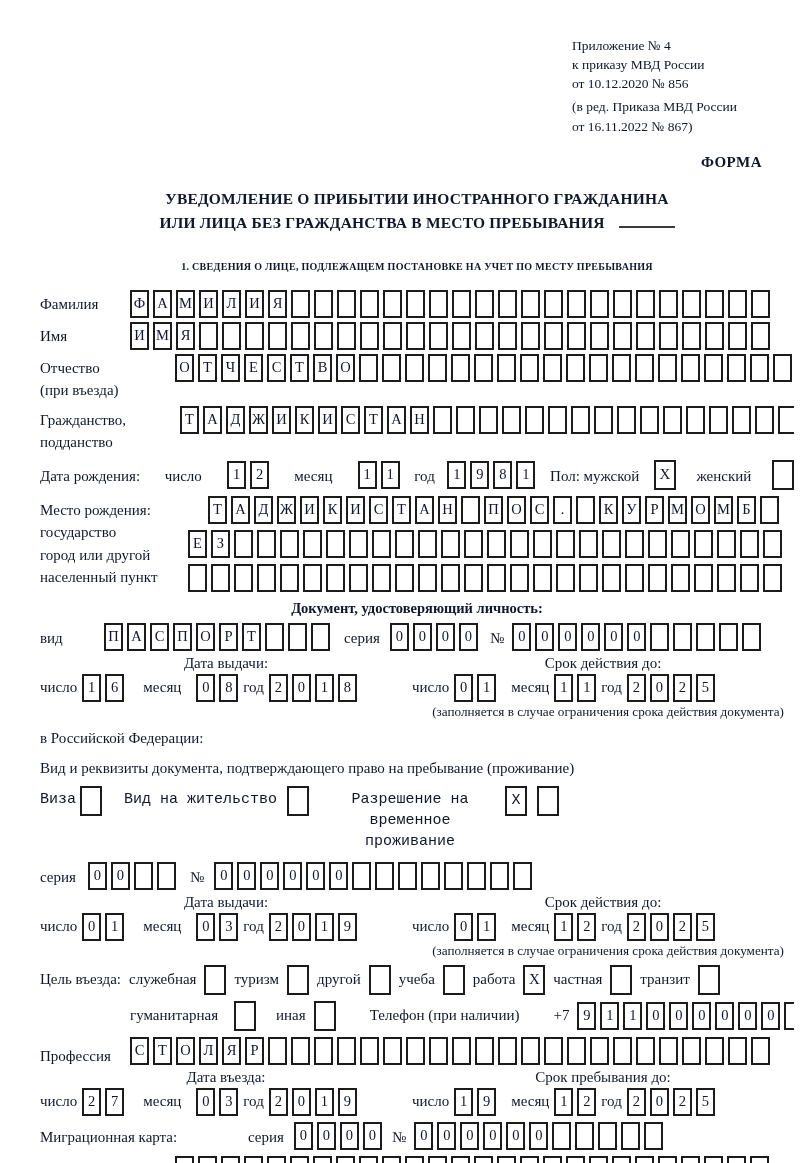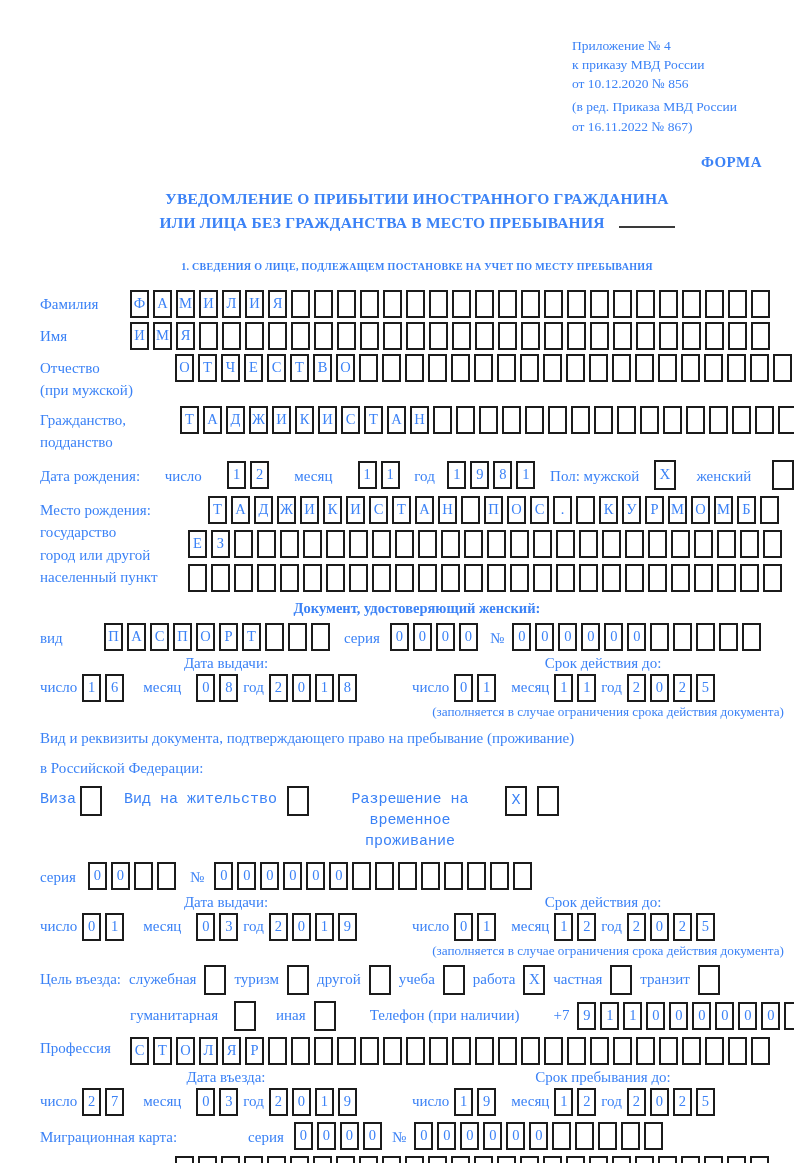--- a/index.html
+++ b/index.html
@@ -1,19 +1,19 @@
 <!DOCTYPE html>
 <html><head>
 <meta charset="utf-8">
 <style>
   html,body { margin:0; padding:0; background:#f2f2f2; }
   .page {
     width:800px; height:1163px; margin:0 auto; background:#ffffff;
     box-sizing:border-box; padding:36px 6px 8px 40px; overflow:hidden;
-    font-family:"Liberation Serif", serif; color:#3b82f6; position:relative;
+    font-family:"Liberation Serif", serif; color:#0f172a; position:relative;
   }
   .hdr { margin-left:auto; width:200px; margin-right:22px; font-size:13.5px; line-height:1.42; }
   .hdr .h2 { margin-top:4px; }
   .form-label { text-align:right; margin:18px 32px 0 0; font-weight:bold; font-size:15px; letter-spacing:0.5px; }
   .title { text-align:center; font-weight:bold; font-size:15.5px; line-height:1.55; margin-top:16px; letter-spacing:0.2px; }
   .blank-line { display:inline-block; width:56px; border-bottom:2px solid #3a3a3a; margin-left:14px; }
   .sec-heading { text-align:center; font-weight:bold; font-size:10px; margin-top:26px; margin-bottom:18px; letter-spacing:0.3px; }
 
   .frow { display:flex; align-items:flex-start; margin-bottom:4px; font-size:15px; }
   .lblcol { flex:none; line-height:1.5; padding-top:3px; }
@@ -135,21 +135,21 @@
         <span class="bx"></span>
         <span class="bx"></span>
         <span class="bx"></span>
         <span class="bx"></span>
       </div>
   </div>
 
   <div class="frow">
     <div class="lblcol w135">
       <div>Отчество</div>
-      <div>(при мужской)</div>
+      <div>(при въезда)</div>
     </div>
     <div class="boxes">
         <span class="bx">О</span>
         <span class="bx">Т</span>
         <span class="bx">Ч</span>
         <span class="bx">Е</span>
         <span class="bx">С</span>
         <span class="bx">Т</span>
         <span class="bx">В</span>
         <span class="bx">О</span>
@@ -326,21 +326,21 @@
           <span class="bx"></span>
           <span class="bx"></span>
           <span class="bx"></span>
           <span class="bx"></span>
           <span class="bx"></span>
           <span class="bx"></span>
         </div>
     </div>
   </div>
 
-  <div class="doc-heading">Документ, удостоверяющий женский:</div>
+  <div class="doc-heading">Документ, удостоверяющий личность:</div>
 
   <div class="frow" style="align-items:center;">
     <span class="lbl" style="width:64px;">вид</span>
     <span class="boxes">
         <span class="bx">П</span>
         <span class="bx">А</span>
         <span class="bx">С</span>
         <span class="bx">П</span>
         <span class="bx">О</span>
         <span class="bx">Р</span>
@@ -411,22 +411,22 @@
       <span class="boxes">
           <span class="bx">2</span>
           <span class="bx">0</span>
           <span class="bx">2</span>
           <span class="bx">5</span>
         </span>
     </div>
   </div>
   <div class="note">(заполняется в случае ограничения срока действия документа)</div>
 
+  <div class="intro">в Российской Федерации:</div>
   <div class="intro">Вид и реквизиты документа, подтверждающего право на пребывание (проживание)</div>
-  <div class="intro">в Российской Федерации:</div>
 
   <div class="optrow">
     <div class="opt" style="gap:4px;">
       <span class="opt-text">Виза</span>
       <span class="cbx"></span>
     </div>
     <div class="opt" style="margin-left:22px; ">
       <span class="opt-text">Вид на жительство</span>
       <span class="cbx"></span>
     </div>
@@ -543,21 +543,21 @@
         <span class="bx">0</span>
         <span class="bx">0</span>
         <span class="bx">0</span>
         <span class="bx">0</span>
         <span class="bx">0</span>
         <span class="bx">0</span>
         <span class="bx"></span>
       </span>
   </div>
 
-  <div class="frow" style="align-items:flex-start;">
+  <div class="frow" style="align-items:flex-end;">
     <span class="lbl w90">Профессия</span>
     <span class="boxes">
         <span class="bx">С</span>
         <span class="bx">Т</span>
         <span class="bx">О</span>
         <span class="bx">Л</span>
         <span class="bx">Я</span>
         <span class="bx">Р</span>
         <span class="bx"></span>
         <span class="bx"></span>

